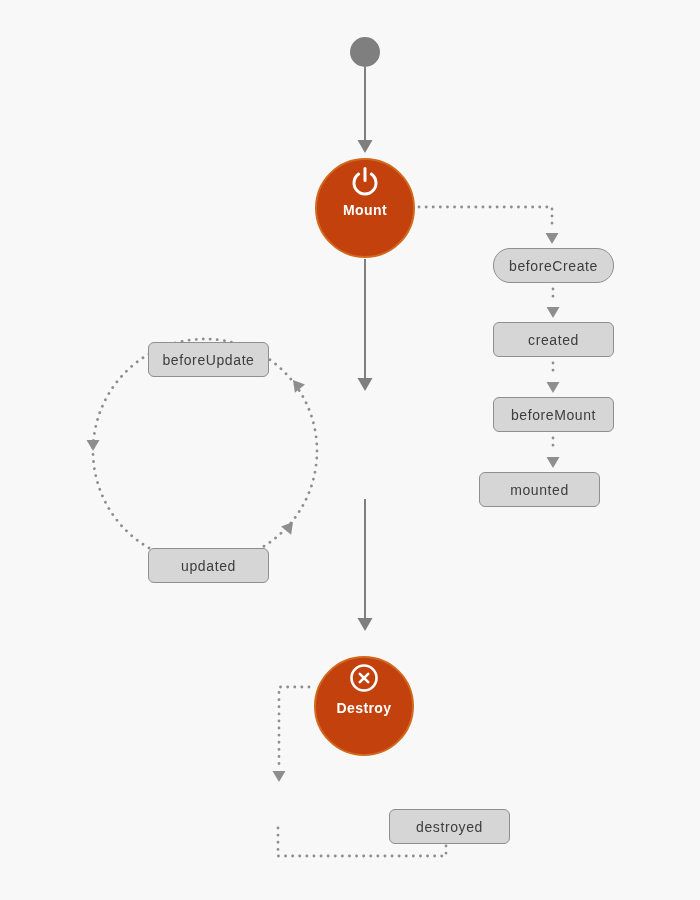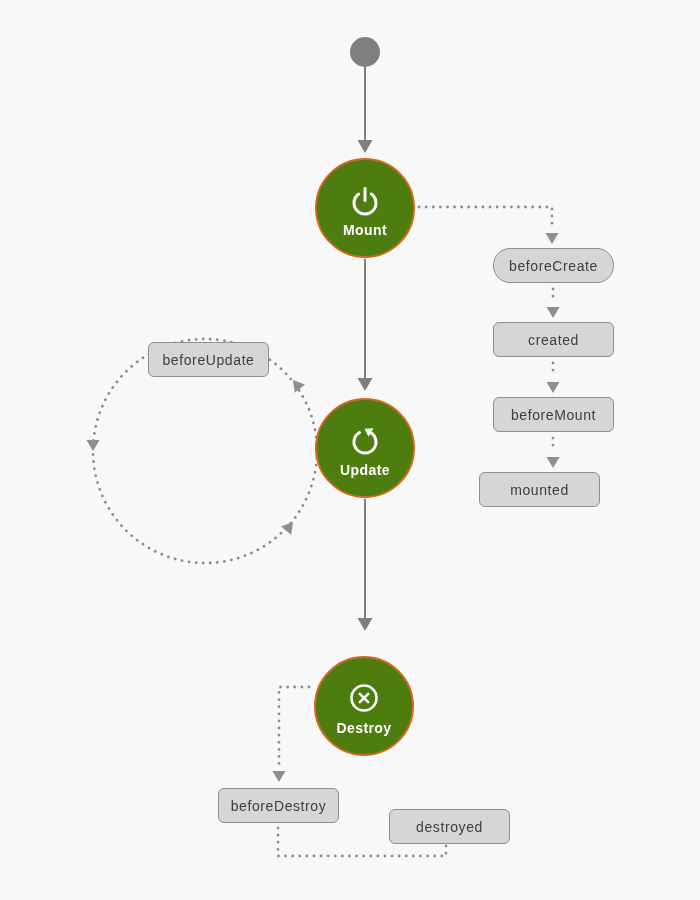--- a/index.html
+++ b/index.html
@@ -15,27 +15,26 @@
     background: #f8f8f8;
   }
   .connector-layer {
     position: absolute; left: 0; top: 0;
   }
   
   .node {
     position: absolute;
     width: 100px; height: 100px;
     border-radius: 50%;
-    background: #4d7c0f;
+    background: #c2410c;
     border: 2.5px solid #d2691e;
     box-sizing: border-box;
     display: flex;
     flex-direction: column;
     align-items: center;
-    justify-content: center;
     gap: 5px;
     padding-top: 2px;
   }
   #node-mount   { left: 315px; top: 158px; }
   #node-update  { left: 315px; top: 398px; }
   #node-destroy { left: 314px; top: 656px; }
   .node-label {
     color: #ffffff;
     font-size: 14px;
     font-weight: bold;
@@ -135,37 +134,30 @@
   </svg>
 
   <div class="node" id="node-mount">
     <svg class="node-icon" width="36" height="36" viewBox="0 0 36 36">
       <path d="M 11.7 12 A 11 11 0 1 0 24.3 12" fill="none" stroke="#ffffff" stroke-width="3" stroke-linecap="round"></path>
       <path d="M 18 6.5 L 18 18.5" fill="none" stroke="#ffffff" stroke-width="3" stroke-linecap="round"></path>
     </svg>
     <div class="node-label">Mount</div>
   </div>
 
-  <div class="node" id="node-update">
-    <svg class="node-icon" width="36" height="36" viewBox="0 0 36 36">
-      <path d="M 12.5 10.5 A 11 11 0 1 0 23.5 10.5" fill="none" stroke="#ffffff" stroke-width="3" stroke-linecap="round"></path>
-      <polygon points="17.5,6.8 26.5,6.2 21.5,14.8" fill="#ffffff"></polygon>
-    </svg>
-    <div class="node-label">Update</div>
-  </div>
 
   <div class="node" id="node-destroy">
     <svg class="node-icon" width="36" height="36" viewBox="0 0 36 36">
       <circle cx="18" cy="18" r="12.5" fill="none" stroke="#ffffff" stroke-width="2.6"></circle>
       <path d="M 13.8 13.8 L 22.2 22.2 M 22.2 13.8 L 13.8 22.2" fill="none" stroke="#ffffff" stroke-width="2.6" stroke-linecap="round"></path>
     </svg>
     <div class="node-label">Destroy</div>
   </div>
 
   <div class="hook" id="hook-beforeCreate">beforeCreate</div>
   <div class="hook" id="hook-created">created</div>
   <div class="hook" id="hook-beforeMount">beforeMount</div>
   <div class="hook" id="hook-mounted">mounted</div>
   <div class="hook" id="hook-beforeUpdate">beforeUpdate</div>
-  <div class="hook" id="hook-beforeDestroy">beforeDestroy</div>
+  <div class="hook" id="hook-updated">updated</div>
   <div class="hook" id="hook-destroyed">destroyed</div>
 
 </div>
 
 </body></html>

